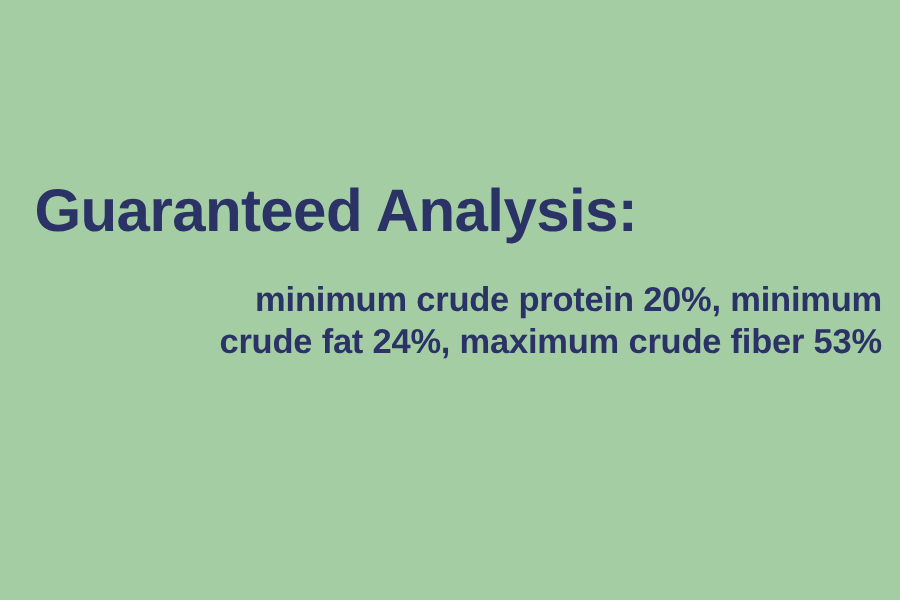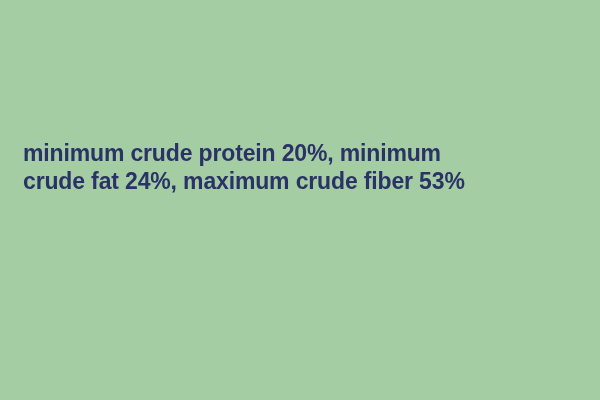--- a/index.html
+++ b/index.html
@@ -50,29 +50,31 @@
     font-size: 23px;
     line-height: 28px;
     font-weight: bold;
     letter-spacing: -0.15px;
     color: #2b3266;
   }
 
   .body-line {
     display: block;
     white-space: nowrap;
+    text-align: right;
   }
 </style>
 </head>
 <body>
 
 <div id="canvas" style="background: rgb(164, 205, 164);">
 
   <div class="text-block">
 
+    <h1 class="heading" style="color: rgb(43, 50, 102);">Guaranteed Analysis:</h1>
 
     <p class="body-copy" style="color: rgb(43, 50, 102);">
       <span class="body-line">minimum crude protein 20%, minimum</span>
       <span class="body-line">crude fat 24%, maximum crude fiber 53%</span>
     </p>
 
   </div>
 
 </div>
 

